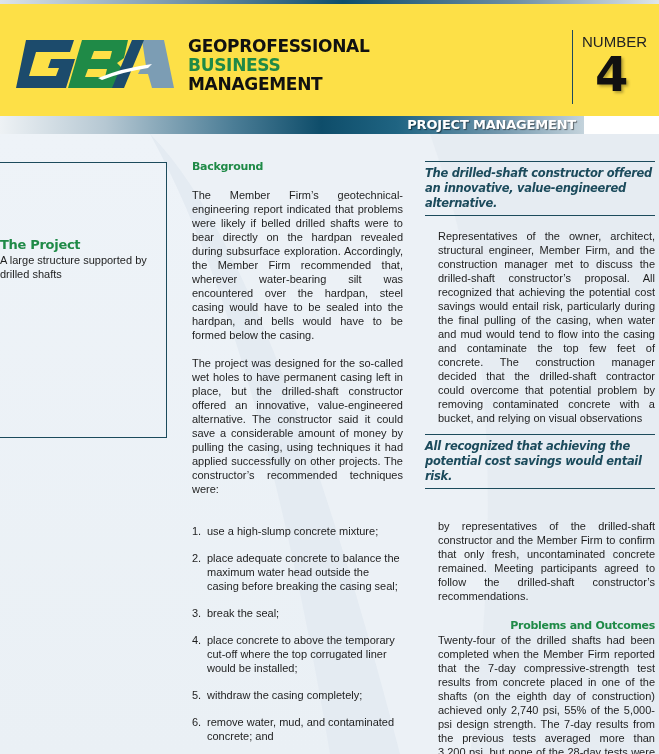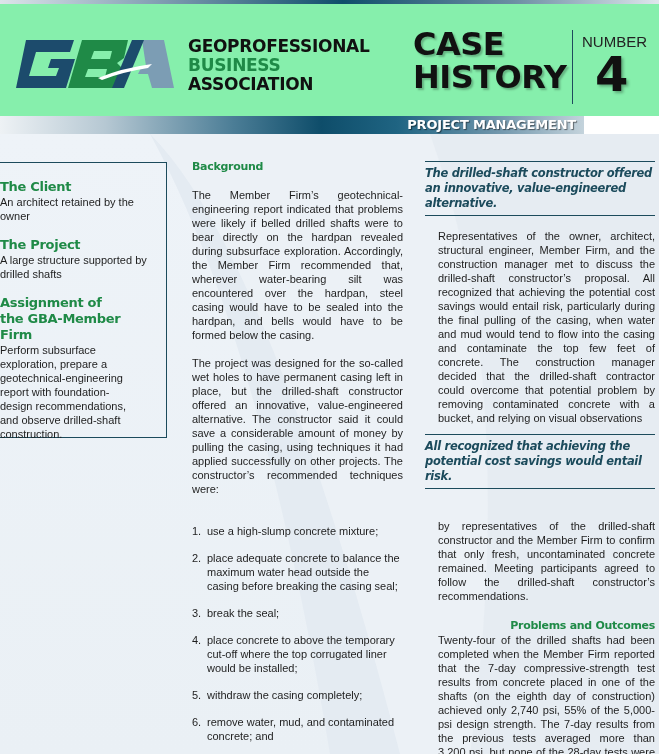--- a/index.html
+++ b/index.html
@@ -6,21 +6,21 @@
   body {
     width: 659px; height: 754px; overflow: hidden; position: relative;
     background: #ffffff;
     font-family: "Liberation Sans", sans-serif;
     color: #1e1e1e;
   }
   .topbar {
     position: absolute; left: 0; top: 0; width: 659px; height: 4px;
     background: linear-gradient(90deg, #dde4ea 0%, #7e9bb0 25%, #0f4e6b 52%, #6c8ea3 78%, #dfe6ec 100%);
   }
-  .header { position: absolute; left: 0; top: 4px; width: 659px; height: 112px; background: #86efac; }
+  .header { position: absolute; left: 0; top: 4px; width: 659px; height: 112px; background: #fde047; }
   .logo-svg { position: absolute; left: 12px; top: 34px; }
   .assoc-name {
     position: absolute; left: 188px; top: 33px;
     font-family: "DejaVu Sans", sans-serif; font-weight: bold;
     font-size: 17px; line-height: 19px; letter-spacing: -0.3px;
   }
   .assoc-name .l1, .assoc-name .l3 { color: #111; }
   .assoc-name .l2 { color: #1f8a47; }
   .case-title {
     position: absolute; left: 413px; top: 24px;
@@ -87,54 +87,42 @@
 
     <path d="M70 2 H116 L112 20 L105 25 L110 30 L104 50 H56 Z M82 13 L79 21 H98 L100 13 Z M76 31 L73 39 H93 L95 31 Z" fill="#1f8a47" fill-rule="evenodd"></path>
 
     <path d="M130 2 H152 L162 50 H140 L136 36 L126 36 L130 28 L134 28 Z" fill="#7c9db4"></path>
     <path d="M120 2 H132 L112 50 H100 Z" fill="#1c4b6c"></path>
     <path d="M86 40 Q110 30 140 26 L136 30 Q110 34 90 42 Z" fill="#ffffff"></path>
   </svg>
   <div class="assoc-name">
     <div class="l1">GEOPROFESSIONAL</div>
     <div class="l2">BUSINESS</div>
-    <div class="l3">ASSOCIATION</div>
-  </div>
-  <div class="case-title">
-    <div>CASE</div>
-    <div>HISTORY</div>
+    <div class="l3">MANAGEMENT</div>
   </div>
   <div class="vdivider"></div>
   <div class="number-label">NUMBER</div>
   <div class="number-value">4</div>
 </div>
 
 <div class="banner">
   <div class="banner-text">PROJECT MANAGEMENT</div>
 </div>
 
 <div class="page">
   <svg class="bg-swoosh" viewBox="0 0 659 620" preserveAspectRatio="none">
     <path d="M150 0 Q260 200 330 620 L659 620 L659 0 Z" fill="#e4ebf2"></path>
     <path d="M150 0 Q270 120 400 620 L659 620 L659 0 Z" fill="#f3f6f9" opacity="0.55"></path>
     <path d="M430 0 Q520 250 470 620 L659 620 L659 0 Z" fill="#e2e9f0" opacity="0.6"></path>
   </svg>
 
   <div class="sidebar-box"></div>
-  <div class="side-sec" style="top:45px; width:160px;">
-    <div class="side-h">The Client</div>
-    <div class="side-t">An architect retained by the owner</div>
-  </div>
   <div class="side-sec" style="top:103px; width:160px;">
     <div class="side-h">The Project</div>
     <div class="side-t">A large structure supported by drilled shafts</div>
-  </div>
-  <div class="side-sec" style="top:161px; width:128px;">
-    <div class="side-h">Assignment of the GBA-Member Firm</div>
-    <div class="side-t" style="width:128px;">Perform subsurface exploration, prepare a geotechnical-engineering report with foundation-design recommendations, and observe drilled-shaft construction.</div>
   </div>
 
   <div class="col" style="left:192px; top:26px; width:211px;">
     <div class="h-green" style="margin-bottom:14px;">Background</div>
     <p class="para" style="margin-bottom:14px;">The Member Firm’s geotechnical-engineering report indicated that problems were likely if belled drilled shafts were to bear directly on the hardpan revealed during subsurface exploration. Accordingly, the Member Firm recommended that, wherever water-bearing silt was encountered over the hardpan, steel casing would have to be sealed into the hardpan, and bells would have to be formed below the casing.</p>
     <p class="para" style="margin-bottom:28px;">The project was designed for the so-called wet holes to have permanent casing left in place, but the drilled-shaft constructor offered an innovative, value-engineered alternative. The constructor said it could save a considerable amount of money by pulling the casing, using techniques it had applied successfully on other projects. The constructor’s recommended techniques were:</p>
     <ol class="list">
       <li style="margin-bottom:13px;"><span class="num">1.</span><span>use a high-slump concrete mixture;</span></li>
       <li style="margin-bottom:13px;"><span class="num">2.</span><span>place adequate concrete to balance the maximum water head outside the casing before breaking the casing seal;</span></li>
       <li style="margin-bottom:13px;"><span class="num">3.</span><span>break the seal;</span></li>

